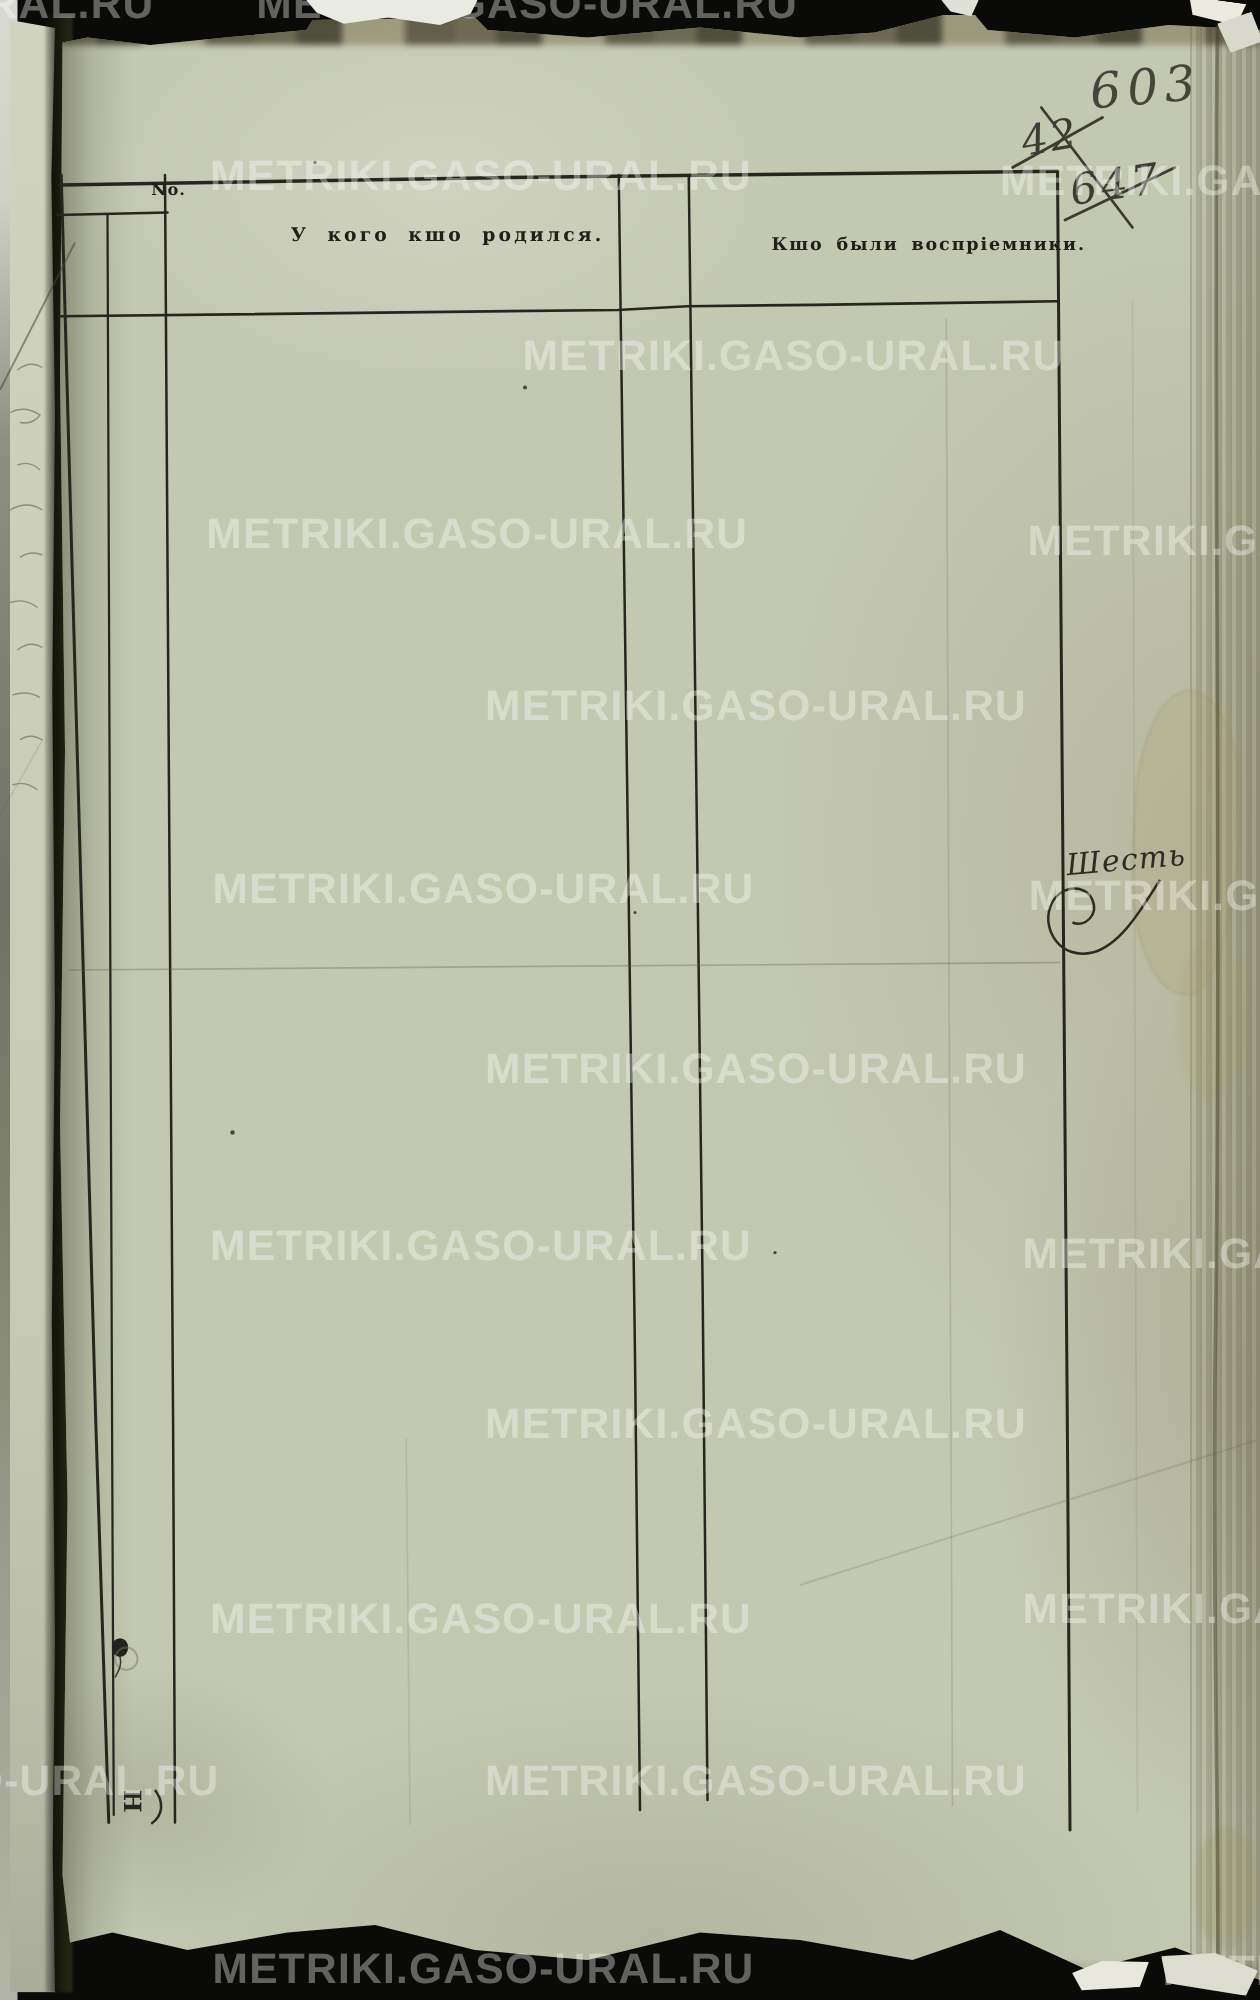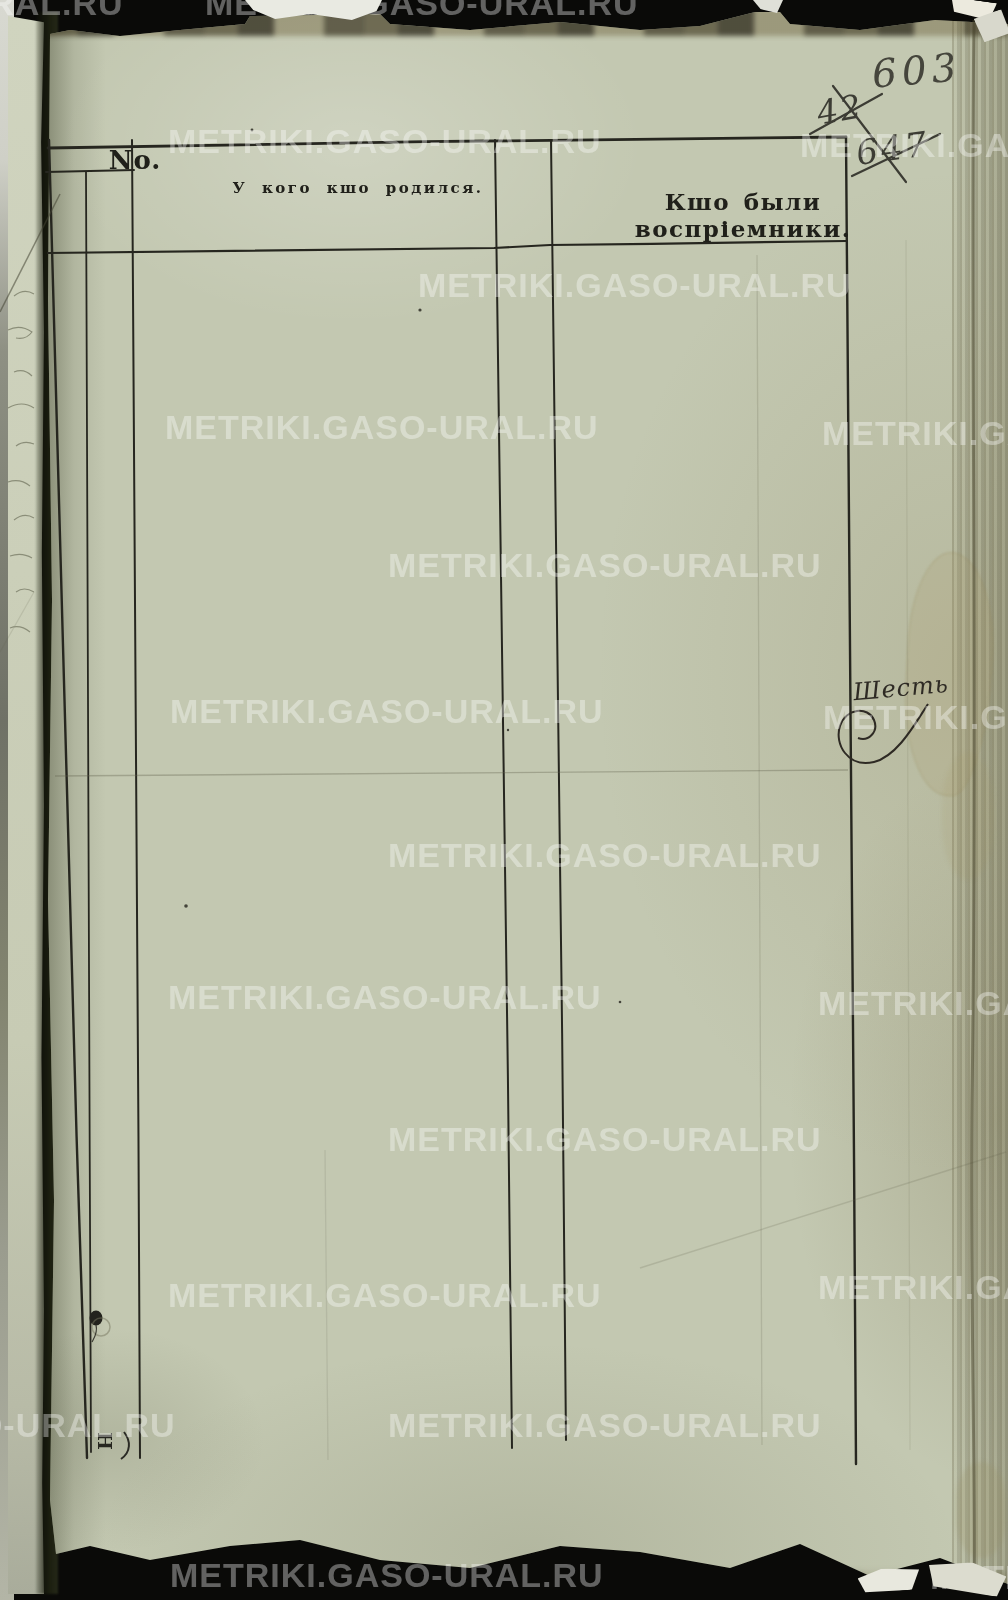--- a/index.html
+++ b/index.html
@@ -38,27 +38,27 @@
                linear-gradient(90deg,rgba(90,85,58,0),rgba(90,85,58,.28));}
   .stain1{left:862px;top:552px;width:86px;height:244px;border-radius:46% 54% 40% 55%/38% 42% 55% 45%;
     background:rgba(168,152,102,.18);border:1px solid rgba(140,125,80,.28);filter:blur(1px);transform:rotate(3deg);}
   .stain2{left:898px;top:752px;width:52px;height:128px;border-radius:50%/44%;
     background:rgba(160,146,98,.14);filter:blur(2px);}
   .stain3{left:912px;top:1462px;width:50px;height:96px;border-radius:48%/40%;
     background:rgba(152,140,95,.22);filter:blur(2px);}
 
   
   .ptext{color:#20201a;z-index:25;}
-  .no-head{left:92px;top:145px;width:86px;text-align:center;font-weight:bold;font-size:26px;letter-spacing:1px;}
+  .no-head{left:92px;top:145px;width:86px;text-align:center;font-weight:bold;font-size:13px;letter-spacing:1px;}
   .vtext{writing-mode:vertical-rl;text-align:center;color:#23231c;}
   .male-head{left:93px;top:174px;width:39px;height:76px;font-size:12.5px;line-height:1.5;letter-spacing:.5px;}
   .female-head{left:132px;top:174px;width:44px;height:76px;font-size:12.5px;line-height:1.5;letter-spacing:.5px;}
   .born-head{left:179px;top:179px;width:358px;text-align:center;font-weight:bold;font-size:15px;letter-spacing:2.5px;word-spacing:7px;}
   .baptism-head{left:540px;top:146px;width:54px;height:100px;font-size:14px;line-height:1.95;font-weight:bold;letter-spacing:.5px;}
-  .godp-head{left:596px;top:188px;width:294px;text-align:center;font-weight:bold;font-size:23px;letter-spacing:1.5px;word-spacing:4px;}
+  .godp-head{left:596px;top:188px;width:294px;text-align:center;font-weight:bold;font-size:14px;letter-spacing:1.5px;word-spacing:4px;}
 
   
   .hand{font-style:italic;z-index:30;white-space:nowrap;}
   .hw-603{left:872px;top:48px;font-size:39px;color:#45453c;transform:rotate(-5deg);letter-spacing:5px;}
   .hw-42{left:817px;top:90px;font-size:33px;color:#3c3c34;transform:rotate(-10deg);letter-spacing:2px;}
   .hw-647{left:856px;top:128px;font-size:34px;color:#3c3c34;transform:rotate(-8deg);letter-spacing:3px;}
   .hw-word{left:853px;top:674px;font-size:24px;color:#2e2a24;transform:rotate(-5deg);letter-spacing:1px;}
   .custos{left:96px;top:1430px;font-size:19px;font-weight:bold;color:#26261f;transform:rotate(90deg);z-index:25;}
 
   

